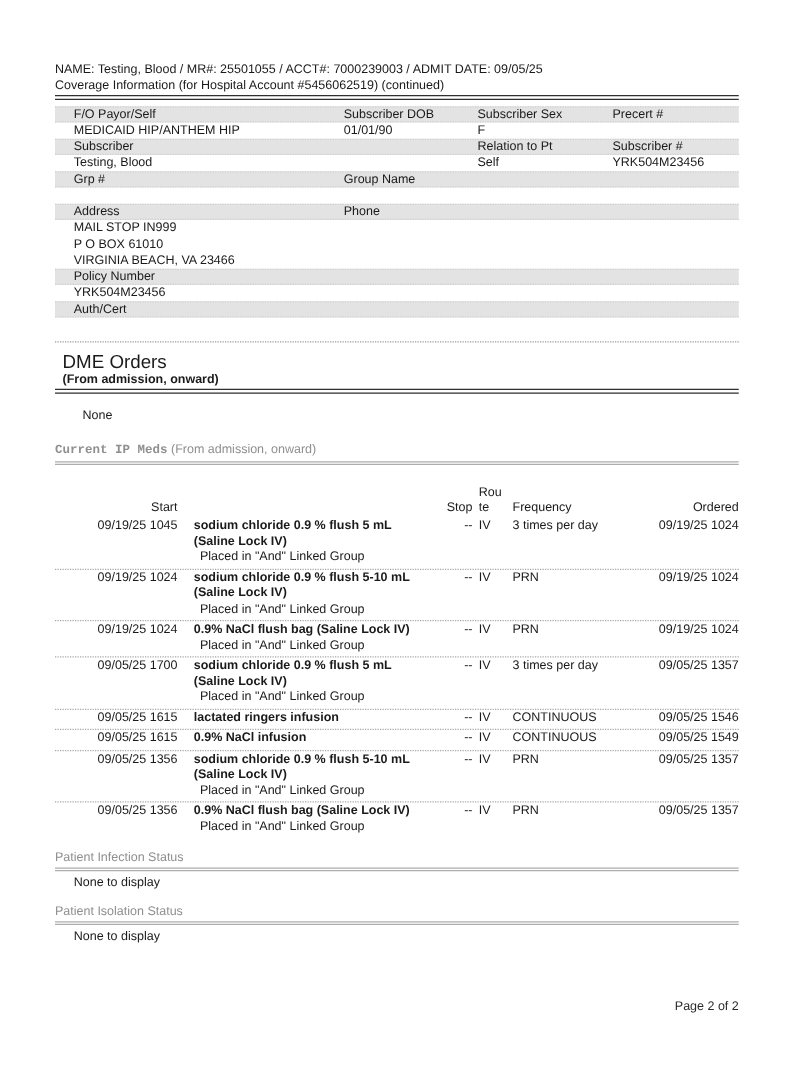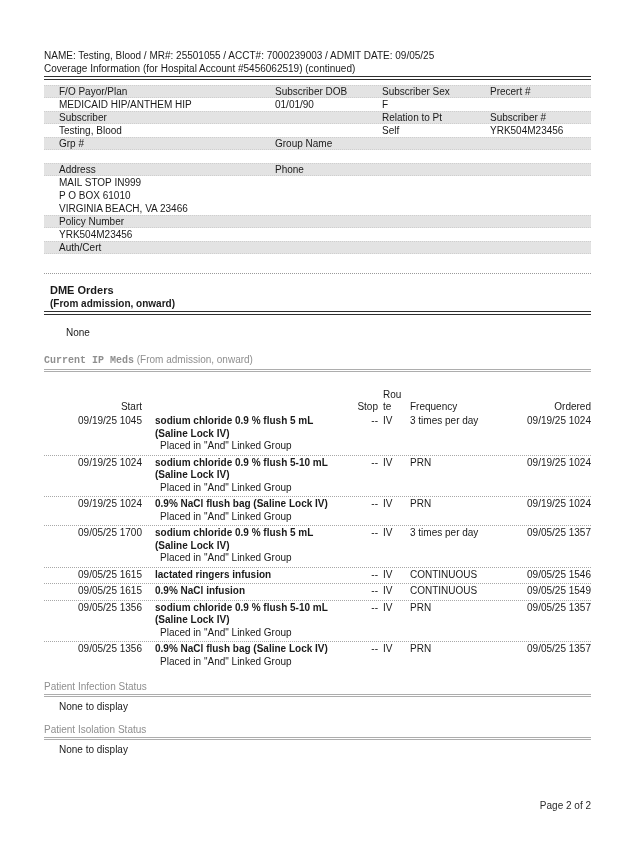--- a/index.html
+++ b/index.html
@@ -16,21 +16,21 @@
   .cov-row{display:flex;height:13px;align-items:center;}
   .cov-row.shaded{background:#e3e3e3;border-top:1px dotted #cfcfcf;border-bottom:1px dotted #cfcfcf;height:11px;}
   .cov-row.blank{height:13px;}
   .c1{width:231px;padding-left:15px;box-sizing:border-box;overflow:hidden;white-space:nowrap;}
   .c2{width:107px;overflow:hidden;white-space:nowrap;}
   .c3{width:108px;overflow:hidden;white-space:nowrap;}
   .c4{width:94px;overflow:hidden;white-space:nowrap;}
   .dotted-divider{margin-top:19px;border-top:1px dotted #9a9a9a;height:0;}
   
   .dme-head{margin-top:9px;border-bottom:4px double #2f2f2f;padding-bottom:1px;}
-  .dme-title{font-weight:bold;font-size:11px;line-height:14px;padding-left:6px;}
+  .dme-title{font-weight:normal;font-size:15px;line-height:14px;padding-left:6px;}
   .dme-sub{font-weight:bold;padding-left:6px;}
   .dme-body{margin-top:11px;padding-left:22px;height:13px;}
   
   .ipmeds-head{margin-top:14px;color:#8f8f8f;border-bottom:3px double #adadad;padding-bottom:2px;}
   .ipmeds-head .t{font-weight:bold;font-family:Liberation Mono, monospace;}
   .meds-table{margin-top:17px;}
   .mrow{display:flex;}
   .mrow.hdr{align-items:flex-end;padding-bottom:1px;}
   .mrow.data{border-bottom:1px dotted #a8a8a8;padding:1px 0 2px 0;}
   .mrow.data:last-child{border-bottom:none;}
@@ -53,21 +53,21 @@
 <body>
 
 <div class="page">
   <div class="content">
 
     <div class="patient-line">NAME: Testing, Blood / MR#: 25501055 / ACCT#: 7000239003 / ADMIT DATE: 09/05/25</div>
     <div class="coverage-title">Coverage Information (for Hospital Account #5456062519) (continued)</div>
 
     <div class="cov-table">
       <div class="cov-row shaded">
-        <div class="c1">F/O Payor/Plan</div>
+        <div class="c1">F/O Payor/Self</div>
         <div class="c2">Subscriber DOB</div>
         <div class="c3">Subscriber Sex</div>
         <div class="c4">Precert #</div>
       </div>
       <div class="cov-row">
         <div class="c1">MEDICAID HIP/ANTHEM HIP</div>
         <div class="c2">01/01/90</div>
         <div class="c3">F</div>
         <div class="c4"></div>
       </div>

